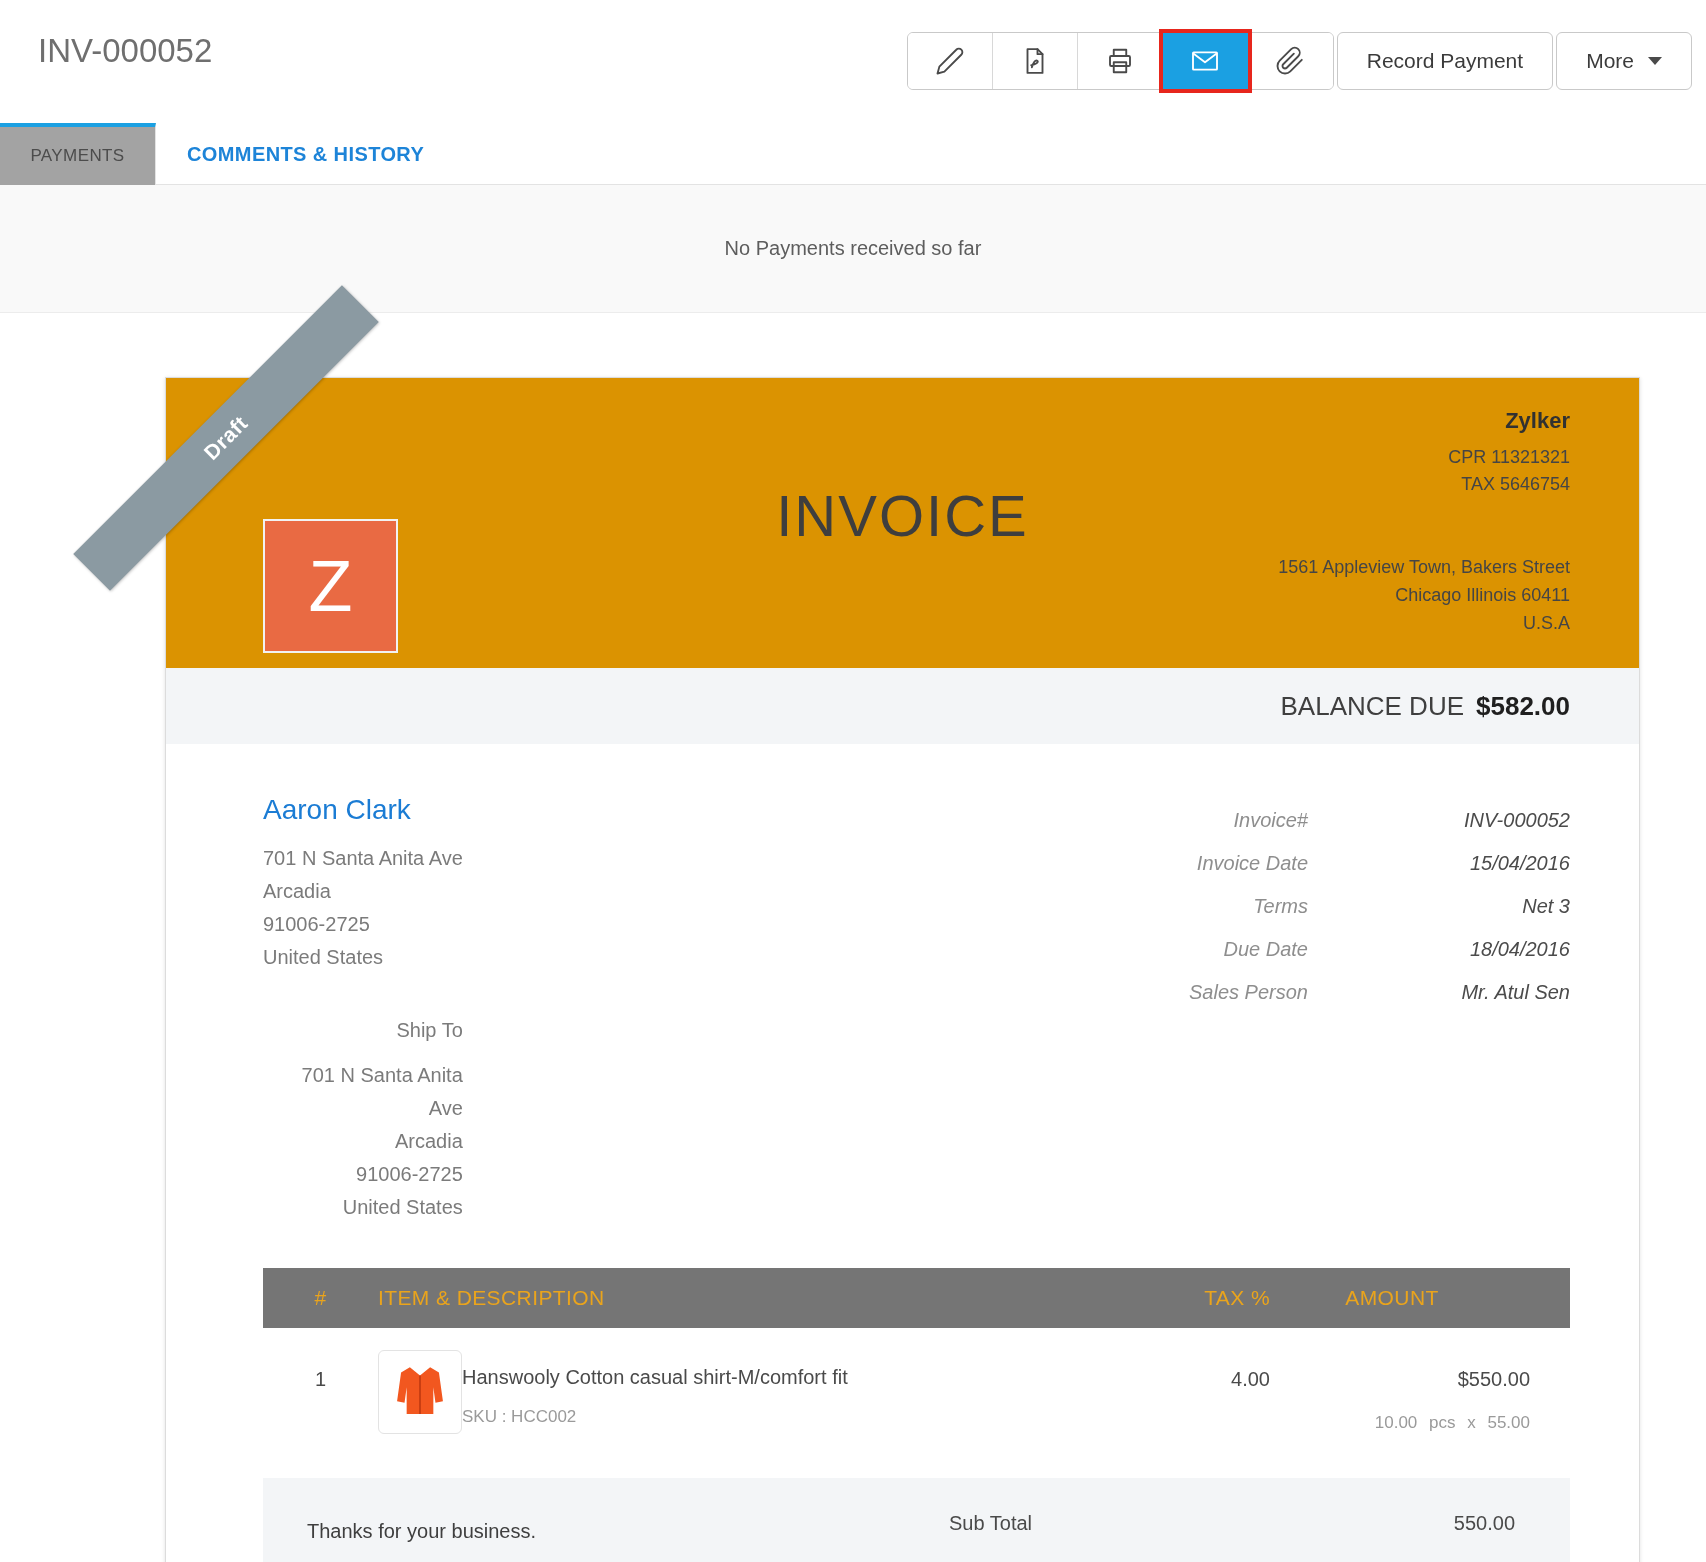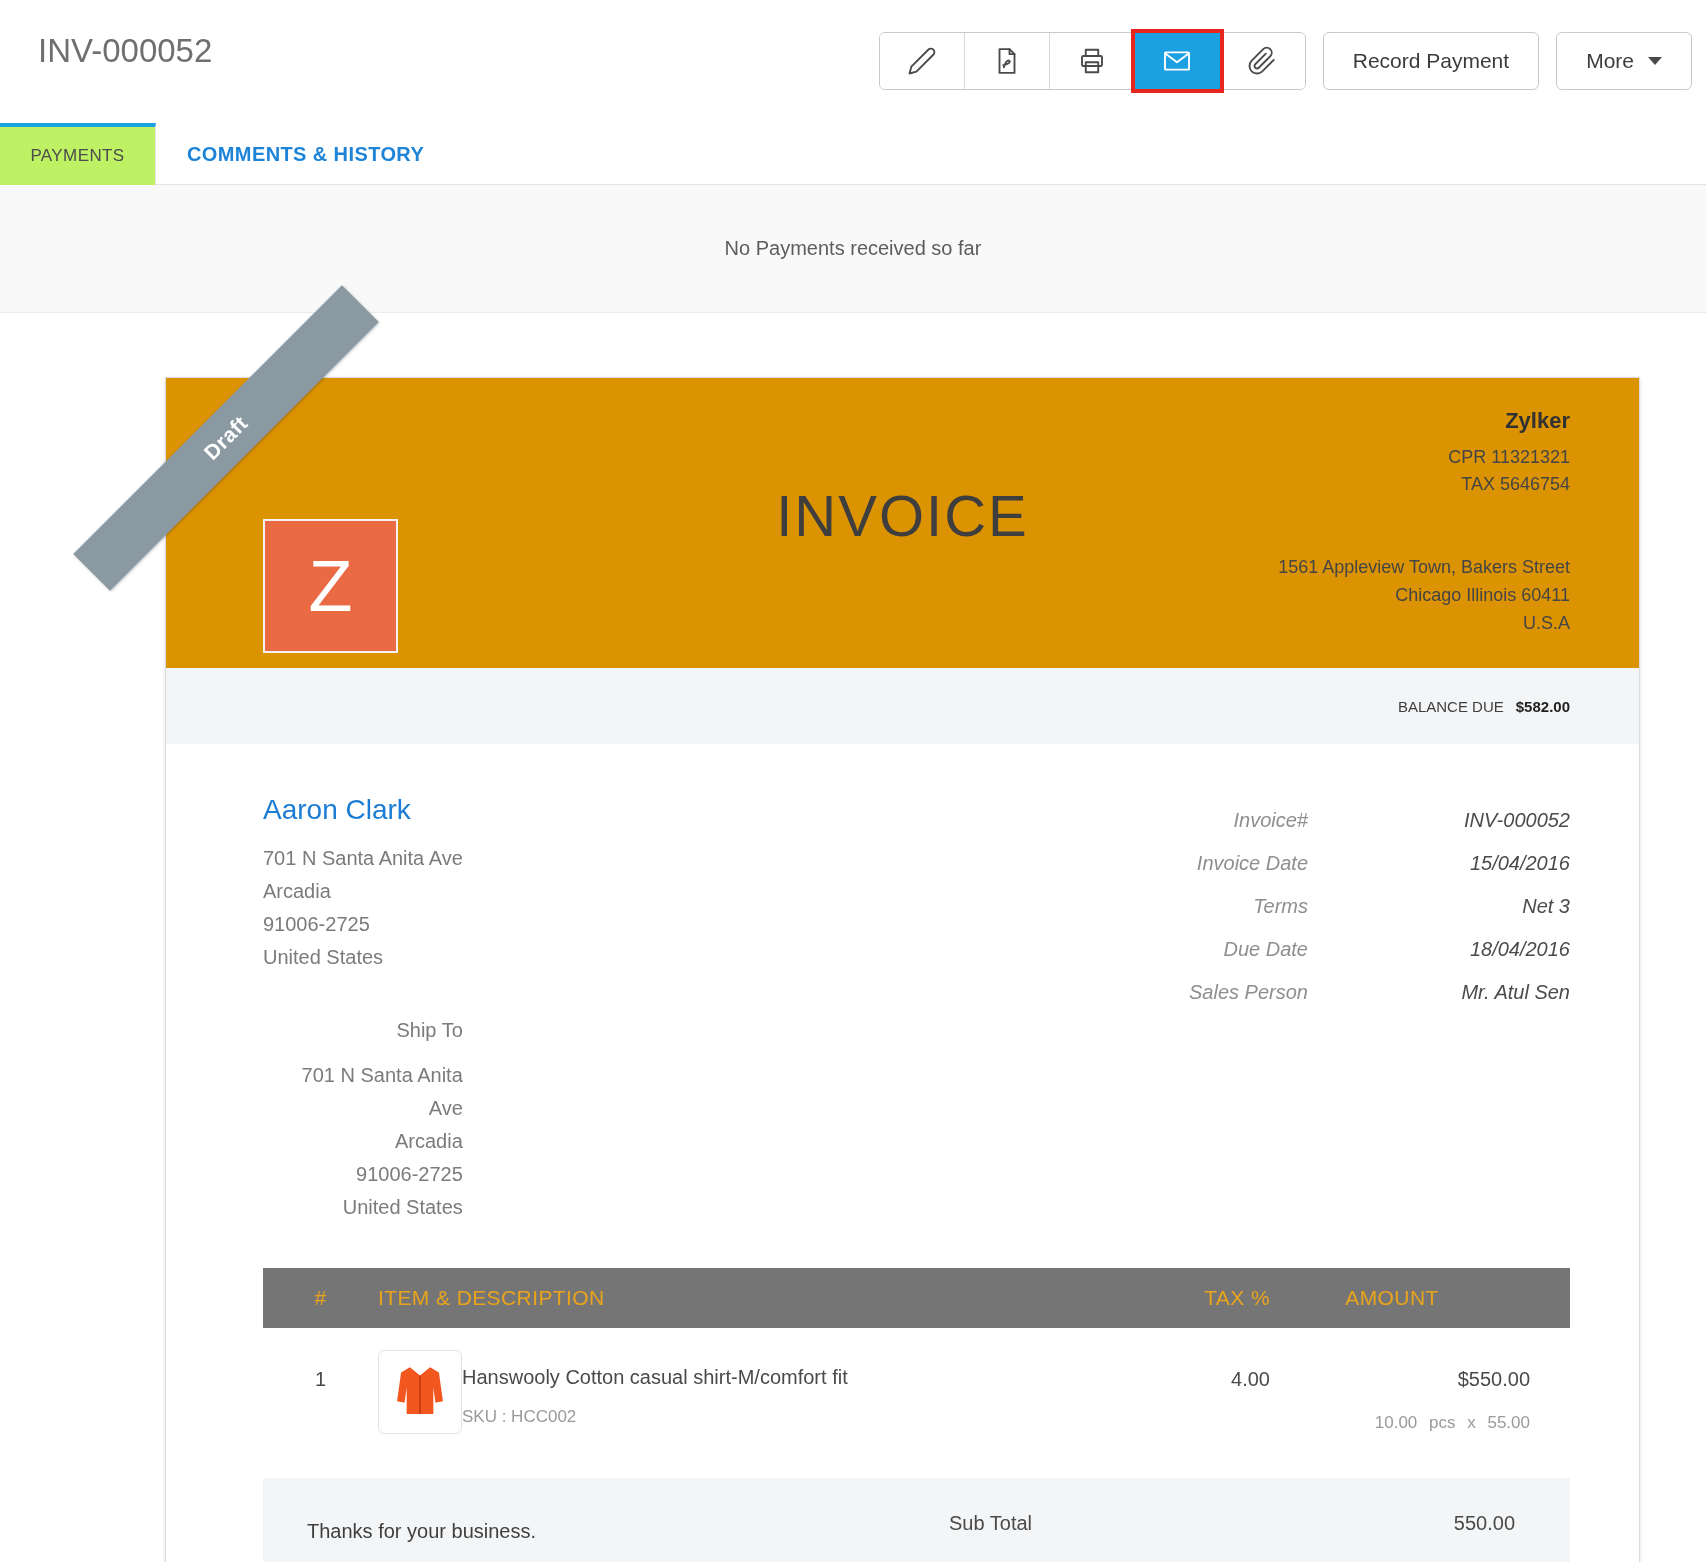--- a/index.html
+++ b/index.html
@@ -19,31 +19,31 @@
     border-right:1px solid #d8d8d8; cursor:pointer; background:#fff;
   }
   .icon-btn:first-child { border-radius:5px 0 0 5px; }
   .icon-btn:last-child { border-right:none; border-radius:0 5px 5px 0; }
   .icon-btn.email-active {
     background:#1ba0e2; border-right:none; position:relative; z-index:3;
     box-shadow:0 0 0 4px #e7261d;
   }
   .icon-btn svg { display:block; }
   .text-btn {
-    margin-left:17px; padding:0 29px; border:1px solid #c9c9c9; border-radius:6px;
+    margin-left:3px; padding:0 29px; border:1px solid #c9c9c9; border-radius:6px;
     background:#fff; display:flex; align-items:center; font-size:21px; color:#3b3b3b; cursor:pointer;
     white-space:nowrap;
   }
   .caret { width:0; height:0; border-left:7px solid transparent; border-right:7px solid transparent;
     border-top:8px solid #4a4a4a; margin-left:14px; display:inline-block; }
 
   
   .tabbar { position:absolute; top:123px; left:0; right:0; height:62px; background:#fff; border-bottom:1px solid #e3e3e3; }
   .tab-active {
-    position:absolute; left:0; top:0; width:156px; height:62px; background:#bef264;
+    position:absolute; left:0; top:0; width:156px; height:62px; background:#a3a3a3;
     border-top:4px solid #1ba0e2; border-right:1px solid #e3e3e3;
     display:flex; align-items:center; justify-content:center;
     font-size:17px; color:#4c4c4c; letter-spacing:.4px; cursor:pointer;
   }
   .tab-link {
     position:absolute; left:187px; top:0; height:62px; display:flex; align-items:center;
     font-size:20px; color:#1d84d8; font-weight:700; letter-spacing:.4px; cursor:pointer;
   }
   .panel {
     position:absolute; top:185px; left:0; right:0; height:128px; background:#f9f9f9;
@@ -74,21 +74,21 @@
     font-size:58px; font-weight:300; color:#3e3e3e; letter-spacing:2px;
   }
   .company { position:absolute; right:69px; top:30px; text-align:right; }
   .company .name { font-size:22px; font-weight:700; color:#313131; margin-bottom:10px; }
   .company .reg { font-size:18px; color:#454545; line-height:27px; }
   .company .addr { margin-top:55px; }
   .company .addr div { font-size:18px; color:#454545; line-height:28px; }
 
   .balance {
     height:76px; background:#f3f5f7; display:flex; align-items:center; justify-content:flex-end;
-    padding-right:69px; font-size:15px; color:#3f3f3f;
+    padding-right:69px; font-size:26px; color:#3f3f3f;
   }
   .balance .amt { font-weight:700; color:#1f1f1f; margin-left:12px; }
 
   .inv-body { padding:0 69px 0 97px; }
   .addr-meta-row { display:flex; justify-content:space-between; }
   .bill { margin-top:50px; }
   .cname { font-size:28px; color:#1b7cd4; margin-bottom:16px; cursor:pointer; }
   .addr-line { font-size:20px; color:#7b7b7b; line-height:33px; }
   .shipto { margin-top:40px;text-align:right; }
   .ship-label { font-size:20px; color:#7b7b7b; margin-bottom:12px; line-height:33px; }

